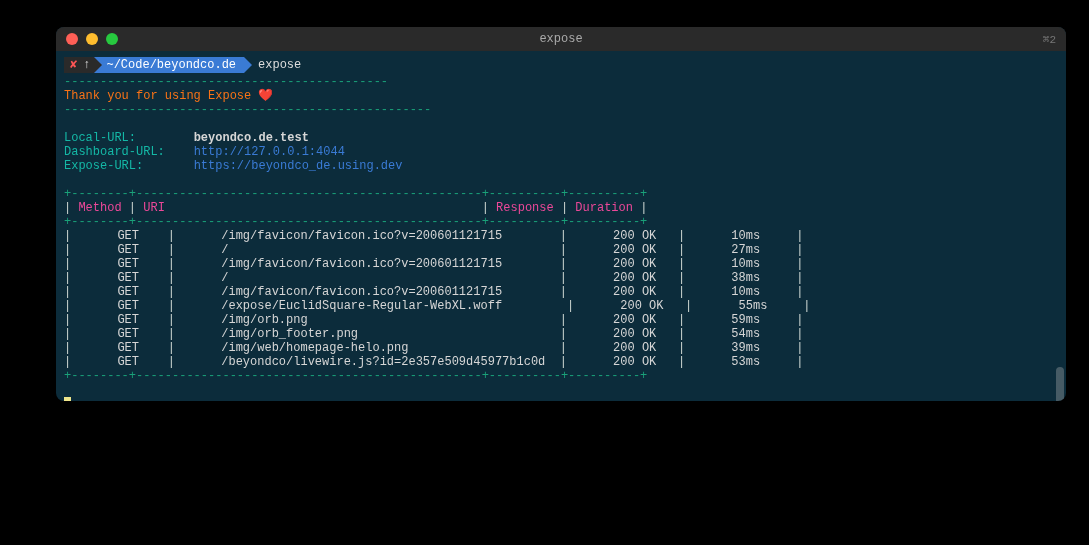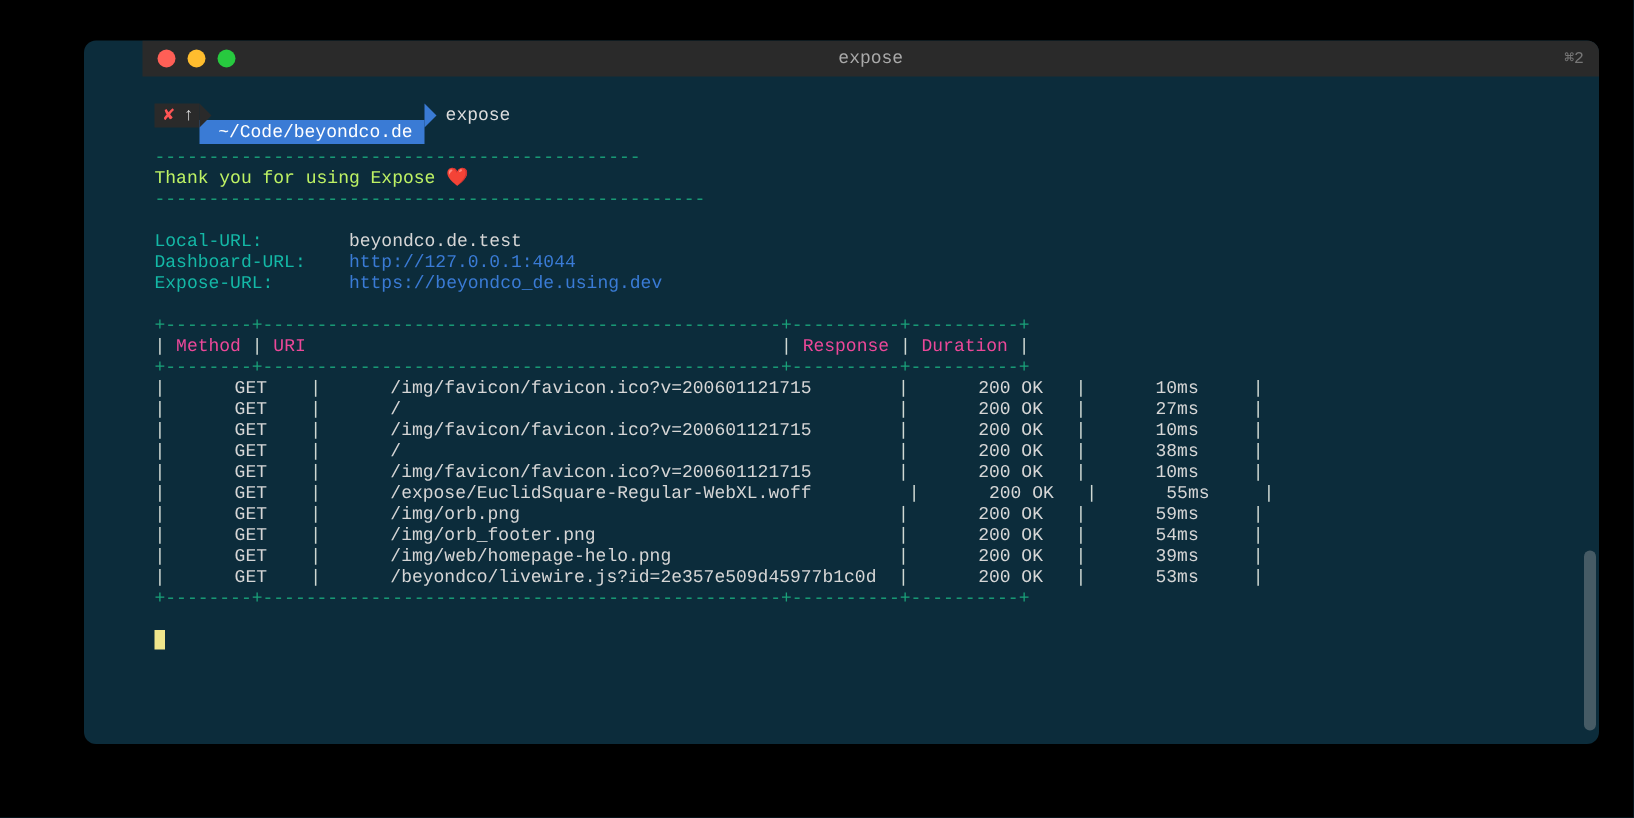--- a/index.html
+++ b/index.html
@@ -13,26 +13,25 @@
       height: 545px;
       font-family: Menlo, Monaco, "Courier New", monospace;
       font-size: 12px;
       overflow: hidden;
     }
     .window {
       position: absolute;
       left: 56px;
       top: 27px;
       width: 1010px;
-      height: 469px;
+      height: 374px;
       background: #0c2c3b;
       border-radius: 8px;
       box-shadow: 0 20px 60px rgba(0,0,0,0.6);
       overflow: hidden;
-      padding-left: 39px;
     }
     .titlebar {
       height: 24px;
       background: #2a2a2a;
       display: flex;
       align-items: center;
       position: relative;
     }
     .traffic-lights {
       display: flex;
@@ -91,36 +90,35 @@
       border-left: 8px solid #2a2a2a;
       position: relative;
       z-index: 2;
     }
     .seg-path {
       background: #3a7bd5;
       color: #fff;
       padding: 1px 8px 1px 4px;
       margin-left: -8px;
       padding-left: 12px;
-      margin-top: 23px;
     }
     .arrow2 {
       width: 0; height: 0;
       border-top: 8px solid transparent;
       border-bottom: 8px solid transparent;
       border-left: 8px solid #3a7bd5;
     }
     .cmd {
       color: #ddd;
       margin-left: 6px;
     }
     .dashes { color: #1aa179; }
-    .thank { color: #bef264; }
+    .thank { color: #f97316; }
     .label { color: #14b8a6; }
-    .url-plain { color: #d6d6d6; }
+    .url-plain { color: #d6d6d6; font-weight: bold; }
     .url-link { color: #3a7bd5; }
     .header-col { color: #ec4899; }
     .pipe { color: #cfd8d3; }
     .cell { color: #d6d6d6; margin-left: 39px; }
     .cursor {
       display: inline-block;
       width: 7px;
       height: 13px;
       background: #f0e68c;
       vertical-align: middle;

